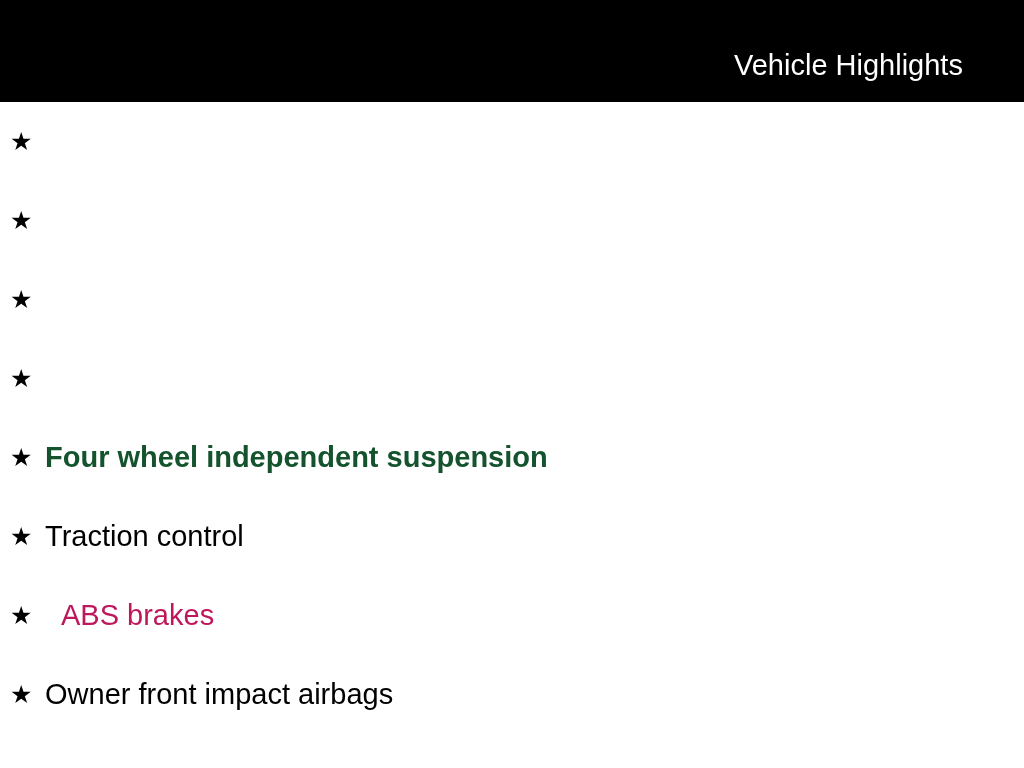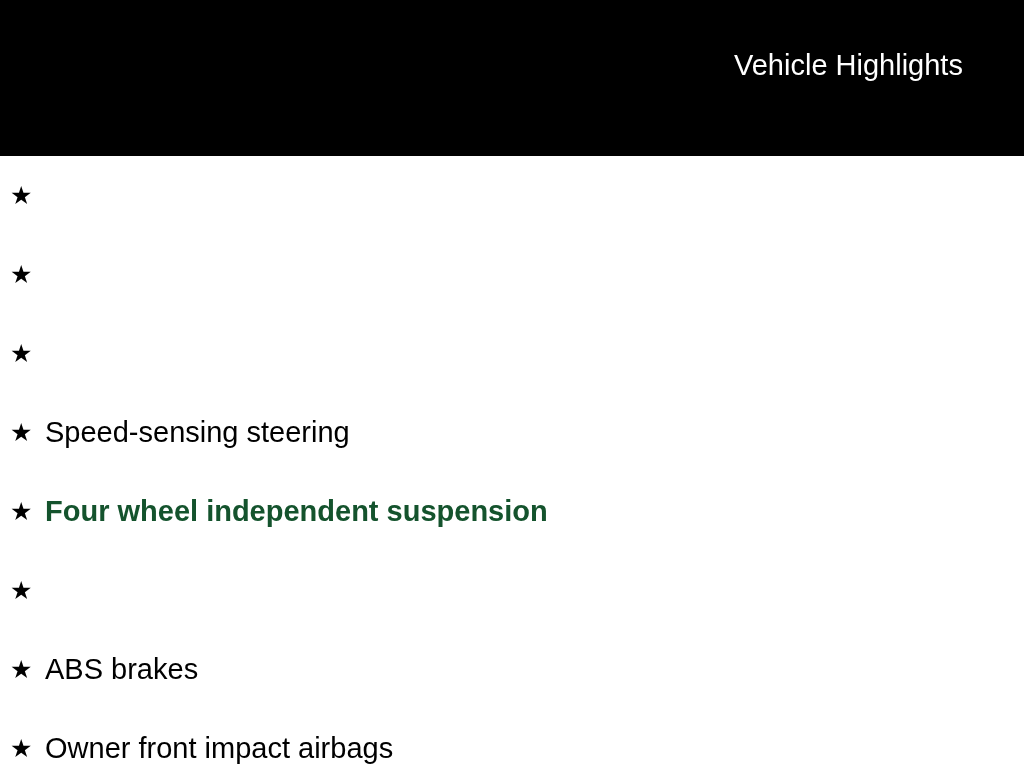--- a/index.html
+++ b/index.html
@@ -9,21 +9,21 @@
   body {
     width: 1024px;
     height: 768px;
     background: #ffffff;
     font-family: "Liberation Sans", sans-serif;
     overflow: hidden;
     position: relative;
   }
   .header {
     width: 100%;
-    height: 156px;
+    height: 102px;
     background: #000000;
     position: relative;
   }
   .header-title {
     position: absolute;
     left: 734px;
     top: 50px;
     font-size: 29px;
     line-height: 31px;
     color: #ffffff;
@@ -69,30 +69,30 @@
       <span class="star" style="color: rgb(0, 0, 0);">★</span>
     </li>
     <li class="item">
       <span class="star" style="color: rgb(0, 0, 0);">★</span>
     </li>
     <li class="item">
       <span class="star" style="color: rgb(0, 0, 0);">★</span>
     </li>
     <li class="item">
       <span class="star" style="color: rgb(0, 0, 0);">★</span>
-      <span class="label" style="color: rgb(0, 0, 0);">Speed-sensing steering</span>
     </li>
     <li class="item">
       <span class="star" style="color: rgb(0, 0, 0);">★</span>
       <span class="label" style="color: #14532d; font-weight: bold;">Four wheel independent suspension</span>
     </li>
     <li class="item">
       <span class="star" style="color: rgb(0, 0, 0);">★</span>
+      <span class="label" style="color: rgb(0, 0, 0);">Traction control</span>
     </li>
     <li class="item">
       <span class="star" style="color: rgb(0, 0, 0);">★</span>
-      <span class="label" style="color: #000000;">ABS brakes</span>
+      <span class="label" style="color: #be185d; margin-left: 16px;">ABS brakes</span>
     </li>
     <li class="item">
       <span class="star" style="color: rgb(0, 0, 0);">★</span>
       <span class="label" style="color: rgb(0, 0, 0);">Owner front impact airbags</span>
     </li>
   </ul>
 
 </body></html>

